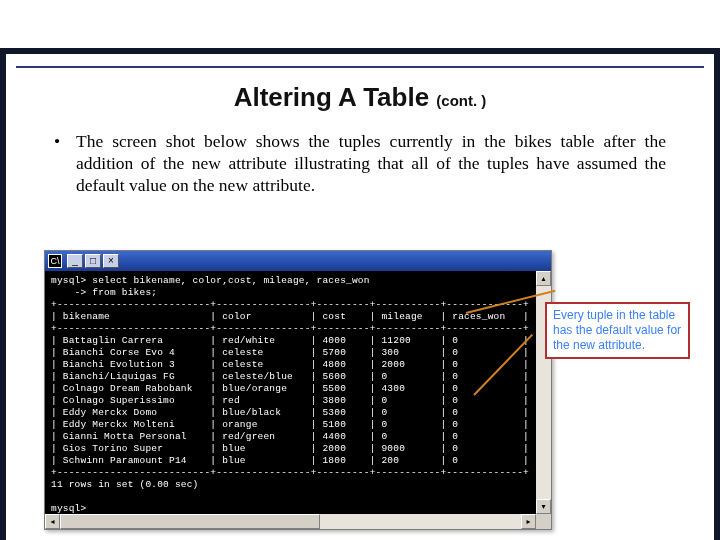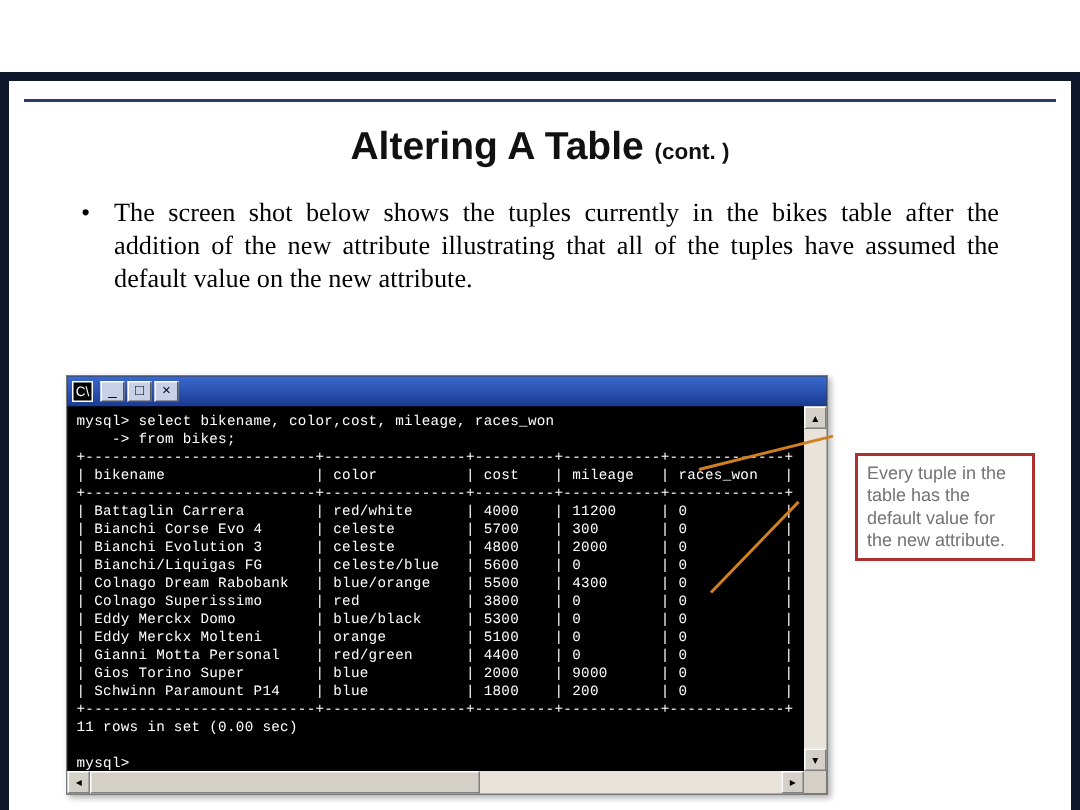--- a/index.html
+++ b/index.html
@@ -165,28 +165,28 @@
   .scrollbar-corner {
     position: absolute;
     right: 0; bottom: 0;
     width: 15px; height: 15px;
     background: #d4d0c8;
   }
   .callout-box {
     position: absolute;
     right: 24px;
     top: 248px;
-    width: 120px;
+    width: 145px;
     border: 2px solid #b03030;
     background: #fff;
     font-family: Arial, sans-serif;
     font-size: 12px;
     line-height: 1.25;
     padding: 4px 6px;
-    color: #737373;
+    color: #3b82f6;
   }
   .callout-line {
     position: absolute;
     top: 258px;
     left: 460px;
     width: 92px;
     height: 2px;
     background: #d08020;
     transform: rotate(-14deg);
     transform-origin: left center;

